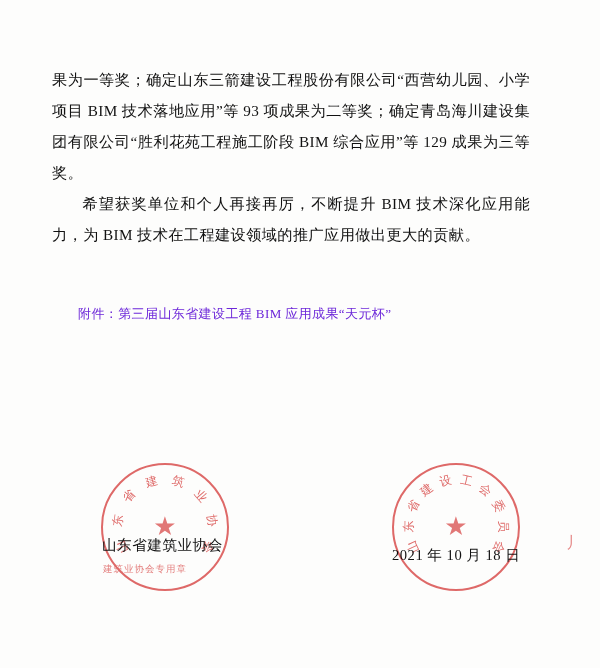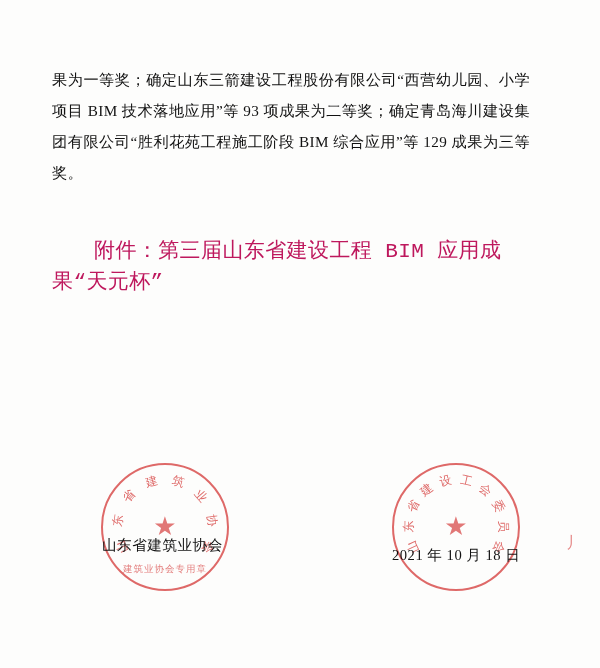--- a/index.html
+++ b/index.html
@@ -39,27 +39,26 @@
     margin: 0;
     color: #111111;
   }
   .para.indent {
     text-indent: 2em;
   }
   .gap-large {
     height: 48px;
   }
   .attach {
-    font-size: 21px;
+    font-size: 13px;
     line-height: 31px;
     letter-spacing: 0.4px;
     margin: 0;
-    color: #be185d;
+    color: #6d28d9;
     text-indent: 2em;
-    font-family: Liberation Mono, monospace;
   }
   .attach-line2 {
     text-indent: 0;
   }
 
   
   .seal {
     position: absolute;
     border-radius: 50%;
     border: 2.5px solid #d6403f;
@@ -115,21 +114,21 @@
     left: 50%;
     top: 50%;
     transform-origin: 0 0;
     white-space: pre;
   }
   .seal-bottom-text {
     position: absolute;
     left: 0;
     width: 100%;
     bottom: 13px;
-    text-align: center;
+    text-align: left;
     color: #d6403f;
     font-size: 9.5px;
     letter-spacing: 1px;
     opacity: 0.85;
   }
 
   
   .sig {
     position: absolute;
     font-size: 14.6px;
@@ -161,20 +160,21 @@
     opacity: 0.6;
   }
 </style>
 </head>
 <body>
 
 <div class="page">
 
   <div class="body-text">
     <p class="para">果为一等奖；确定山东三箭建设工程股份有限公司“西营幼儿园、小学项目 BIM 技术落地应用”等 93 项成果为二等奖；确定青岛海川建设集团有限公司“胜利花苑工程施工阶段 BIM 综合应用”等 129 成果为三等奖。</p>
+    <p class="para indent">希望获奖单位和个人再接再厉，不断提升 BIM 技术深化应用能力，为 BIM 技术在工程建设领域的推广应用做出更大的贡献。</p>
     <div class="gap-large"></div>
     <p class="attach">附件：第三届山东省建设工程 BIM 应用成果“天元杯”</p>
   </div>
 
   <div class="seal seal-left">
     <div class="seal-inner">
       <div class="arc-text">
           <span class="arc-char" style="transform: rotate(-115deg) translate(0px, -47px) rotate(0deg) translate(-50%, -50%);">山</span>
           <span class="arc-char" style="transform: rotate(-82.1429deg) translate(0px, -47px) rotate(0deg) translate(-50%, -50%);">东</span>
           <span class="arc-char" style="transform: rotate(-49.2857deg) translate(0px, -47px) rotate(0deg) translate(-50%, -50%);">省</span>

